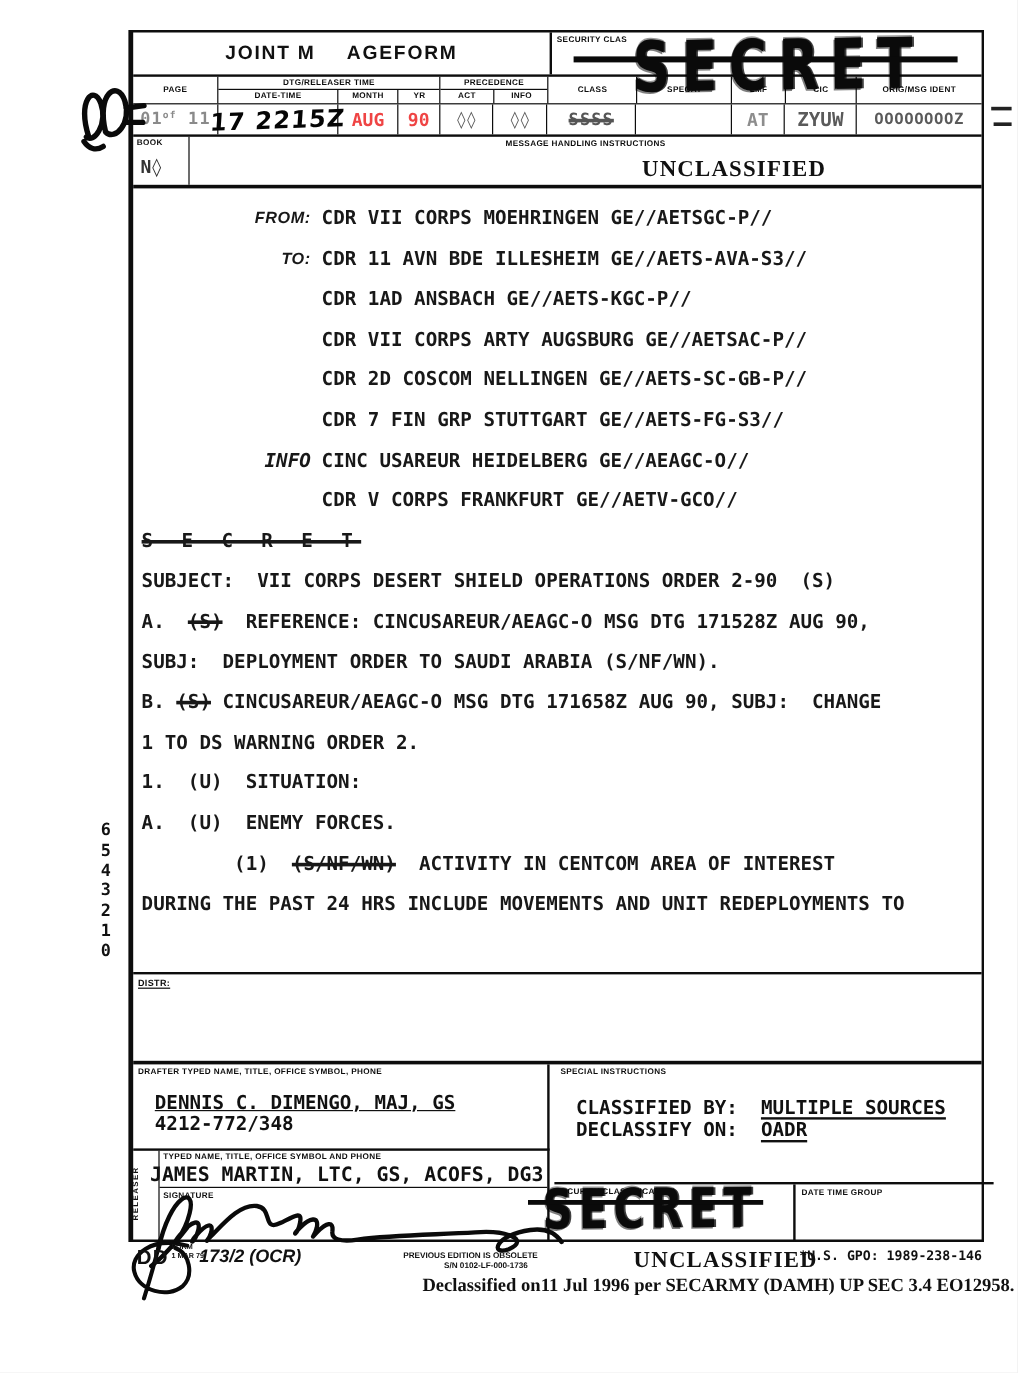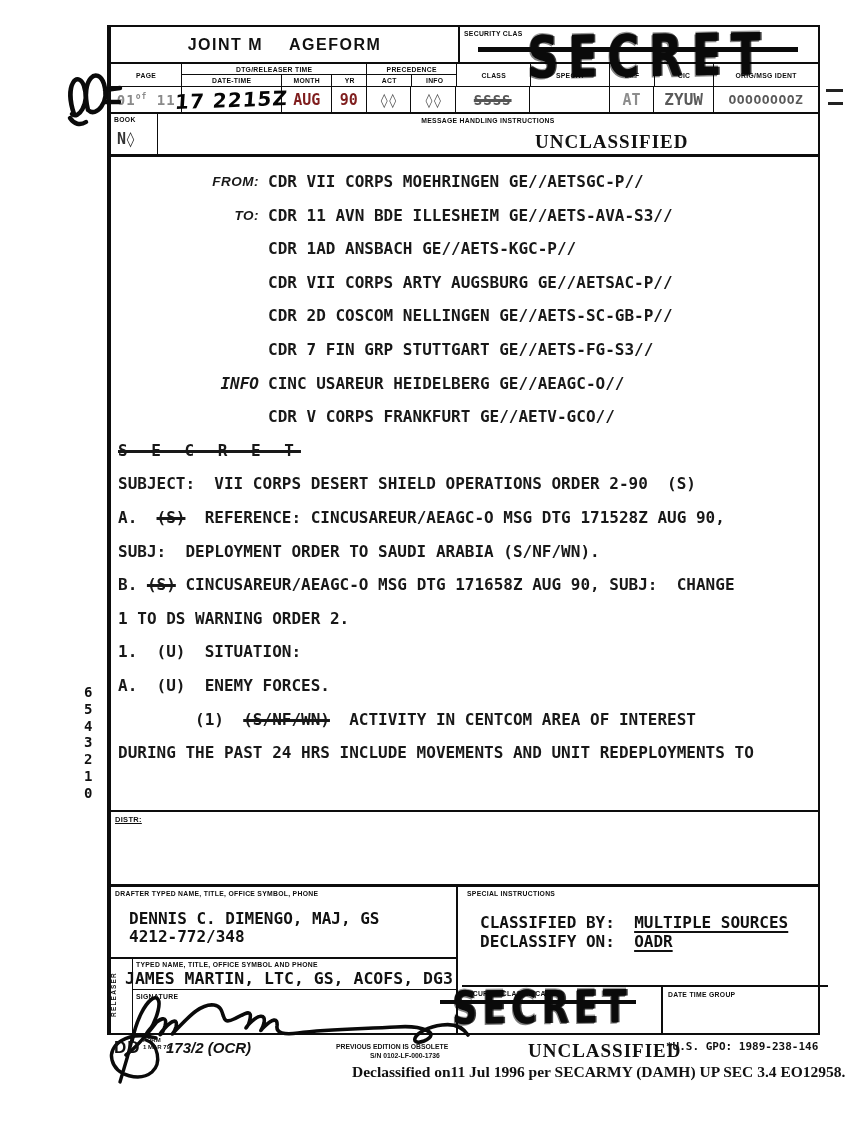--- a/index.html
+++ b/index.html
@@ -51,21 +51,21 @@
   .msg-row.body, .msg-row.classification { padding-left:7px; }
   .msg-row.classification { letter-spacing:7px; }
   .seg-struck { text-decoration:line-through; text-decoration-thickness:2.5px; }
   .classification .seg-struck { text-decoration-thickness:3px; }
   
   #distr-box { position:absolute; left:0; top:785px; width:100%; height:75px; border-bottom:3px solid #0d0d0d; }
   #distr-box .lbl { position:absolute; left:4px; top:3px; font-size:7.5px;text-decoration:underline; }
   
   #drafter-cell { position:absolute; left:0; top:860px; width:347px; height:72px; border-bottom:2px solid #0d0d0d; border-right:2px solid #0d0d0d; }
   #drafter-cell .lbl { position:absolute; left:4px; top:3px; }
-  #drafter-name { position:absolute; left:18px; top:22px; font-size:16px; }
+  #drafter-name { position:absolute; left:18px; top:22px; font-size:16px;text-decoration:underline; }
   #drafter-phone { position:absolute; left:18px; top:40px; font-size:16px; }
   #releaser-band { position:absolute; left:0; top:932px; width:347px; height:76px; border-right:2px solid #0d0d0d; }
   #releaser-side { position:absolute; left:0; top:0; width:22px; height:100%; border-right:1.5px solid #0d0d0d; overflow:hidden; }
   #releaser-side span { position:absolute; left:-20px; top:32px; transform:rotate(-90deg); font-size:6.5px; font-weight:bold; letter-spacing:1.2px; white-space:nowrap; }
   #typed-cell { position:absolute; left:22px; top:0; right:0; height:31px; border-bottom:1.5px solid #0d0d0d; }
   #typed-cell .lbl { position:absolute; left:3px; top:2px; }
   #releaser-name { position:absolute; left:-8px; top:10px; font-size:16.5px; white-space:nowrap; }
   #sig-cell { position:absolute; left:22px; top:31px; right:0; bottom:0; }
   #sig-label { position:absolute; left:3px; top:3px; }
   #special-cell { position:absolute; left:351px; top:860px; width:366px; height:100px; border-bottom:2px solid #0d0d0d; }
@@ -73,21 +73,21 @@
   .spec-line { position:absolute; left:18px; font-size:16px; white-space:pre; }
   .spec-underline { text-decoration:underline; text-decoration-thickness:2px; text-underline-offset:3px; }
   #secclass-cell { position:absolute; left:347px; top:960px; width:205px; height:48px; border-right:2px solid #0d0d0d; }
   #secclass-cell .lbl { position:absolute; left:5px; top:3px; }
   #dtg-cell { position:absolute; left:552px; top:960px; width:161px; height:48px; }
   #dtg-cell .lbl { position:absolute; left:5px; top:4px; }
   
   #page-val { color:#8a8a8a; font-size:14px; letter-spacing:1px; }
   #page-val sup { font-size:8px; }
   #dtg-hand { font-family:"DejaVu Sans", sans-serif; font-weight:900; font-size:20px; transform:rotate(-2deg) skewX(-6deg); letter-spacing:1px; color:#050505; white-space:nowrap; }
-  .fade1 { color:#7f1d1d; } .fade2 { color:#5a5a5a; } .fade3 { color:#8d8d8d; }
+  .fade1 { color:#ef4444; } .fade2 { color:#5a5a5a; } .fade3 { color:#8d8d8d; }
   #class-val { text-decoration:line-through; text-decoration-thickness:2.5px; color:#555; letter-spacing:1px; }
   
   .stamp { font-family:"DejaVu Sans", sans-serif; font-weight:900; color:#0a0a0a;
     text-shadow:1.5px 0 0 rgba(0,0,0,.75), -1px 1px 0 rgba(0,0,0,.5), 0 -1px 0 rgba(0,0,0,.4); white-space:nowrap; }
   #stamp-top { left:527px; top:24px; font-size:40px; letter-spacing:9px; transform:scale(1.08,1.45) rotate(-.6deg); transform-origin:left top; }
   #stamp-strike-top { left:478px; top:47px; width:320px; height:5px; background:#0a0a0a; }
   #stamp-bottom { left:452px; top:981px; font-size:33px; letter-spacing:5px; transform:scale(1.05,1.38) rotate(-.4deg); transform-origin:left top; }
   #stamp-strike-bottom { left:440px; top:1000px; width:196px; height:4px; background:#0a0a0a; }
   
   #margin-digits { left:84px; top:684px; font-family:"DejaVu Sans Mono", monospace; font-weight:bold; font-size:14px; line-height:16.8px; text-align:center; }

